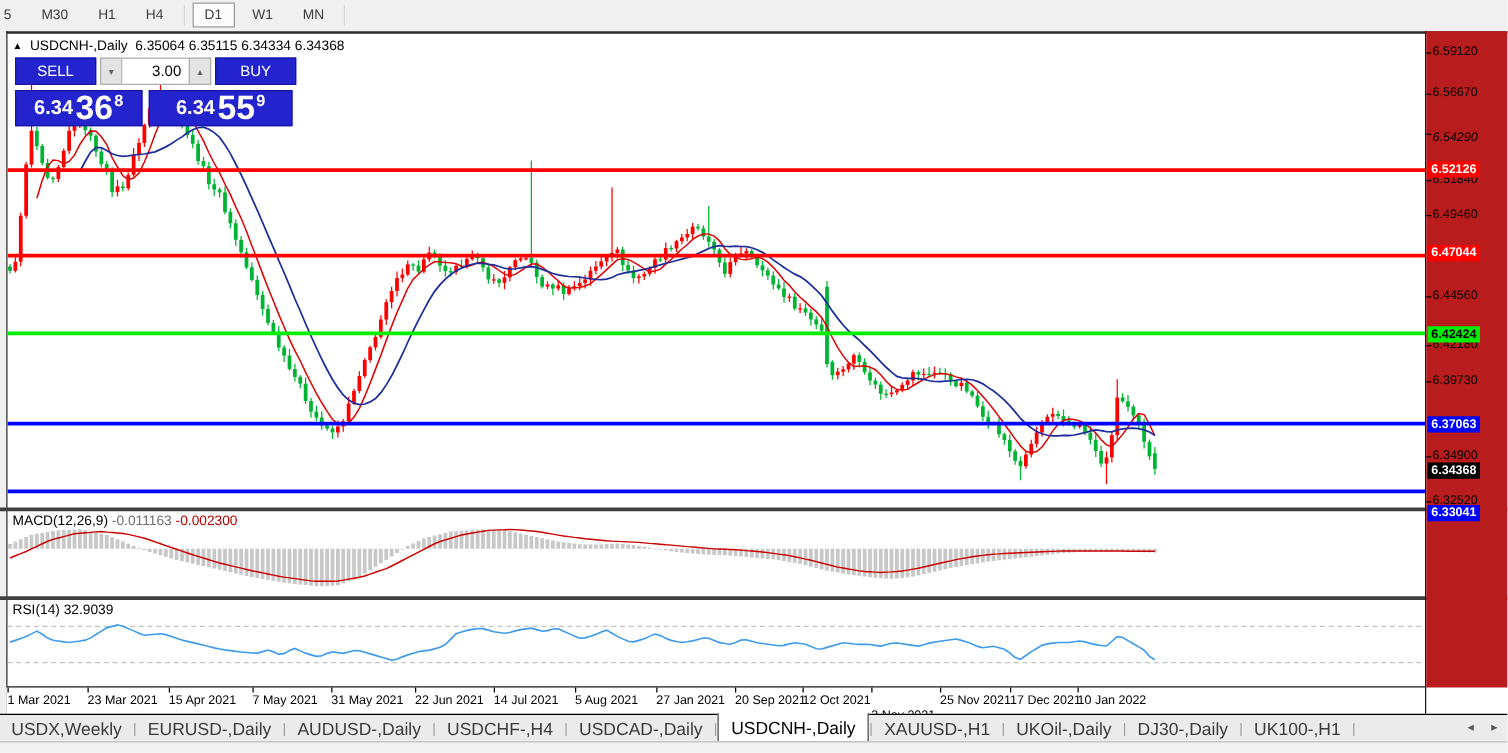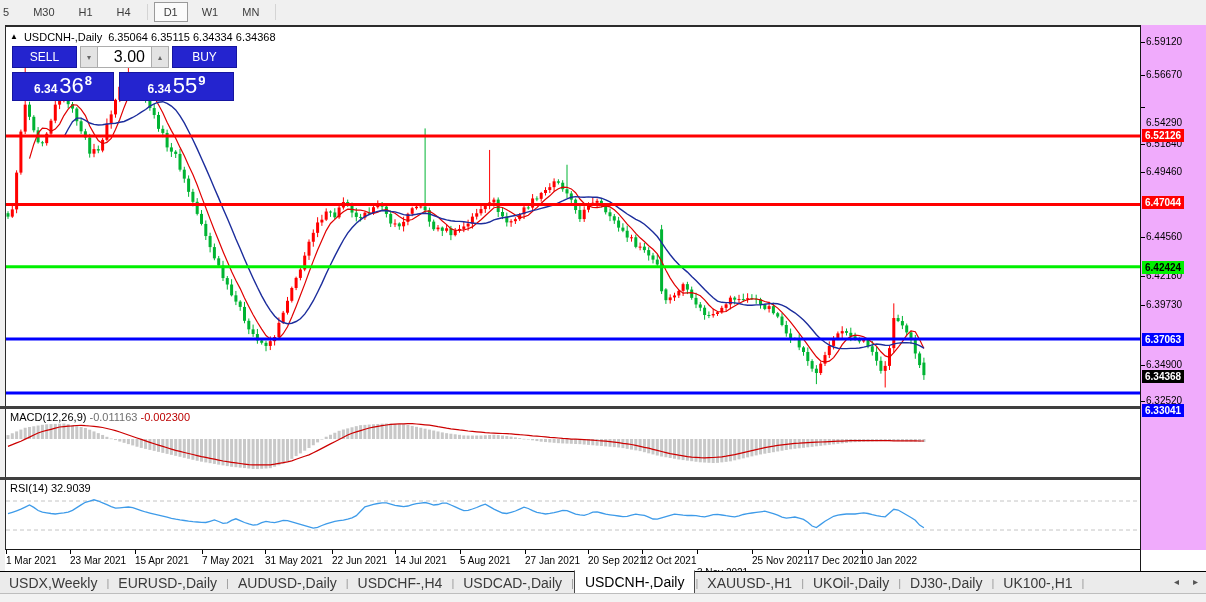--- a/index.html
+++ b/index.html
@@ -21,34 +21,34 @@
   svg{position:absolute;}
   
   .quote-header{position:absolute;left:10px;top:31px;font-size:11px;color:#000;display:flex;align-items:center;gap:6px;z-index:30;}
   .quote-header .tri{font-size:8px;position:relative;top:-1px;}
   
   .trade{position:absolute;left:12px;top:46px;width:225px;z-index:30;}
   .trade .row1{display:flex;gap:3px;height:22px;text-align:right;}
   .btn-trade{width:70px;background:#2424cf;border:1px solid #1515a0;color:#fff;font-size:12px;display:flex;align-items:center;justify-content:center;}
   .spinner{display:flex;height:22px;}
   .spin-btn{width:16px;background:#e3e3e3;border:1px solid #adadad;color:#666;font-size:8px;display:flex;align-items:center;justify-content:center;}
-  .spin-field{width:47px;background:#fff;border-top:1px solid #adadad;border-bottom:1px solid #adadad;color:#000;font-size:16px;display:flex;align-items:center;justify-content:flex-end;padding-right:6px;}
+  .spin-field{width:47px;background:#fff;border-top:1px solid #adadad;border-bottom:1px solid #adadad;color:#000;font-size:12px;display:flex;align-items:center;justify-content:flex-end;padding-right:6px;}
   .row2{display:flex;gap:5px;margin-top:4px;height:29px;}
   .bigpx{background:#2424cf;border:1px solid #1515a0;color:#fff;display:flex;align-items:flex-end;justify-content:center;padding-bottom:1px;}
-  .bigpx .pre{font-size:12px;font-weight:bold;margin-right:2px;margin-bottom:3px;}
-  .bigpx .big{font-size:22px;font-weight:normal;line-height:26px;}
+  .bigpx .pre{font-size:16px;font-weight:bold;margin-right:2px;margin-bottom:3px;}
+  .bigpx .big{font-size:27px;font-weight:bold;line-height:26px;}
   .bigpx .sup{font-size:13px;font-weight:bold;position:relative;top:-11px;margin-left:1px;}
   .bigpx.sell{width:100px;}
   .bigpx.buy{width:113px;}
   
   .ind-label{position:absolute;left:10px;font-size:11px;color:#000;z-index:20;white-space:nowrap;}
   .ind-label .v1{color:#6f6f6f;}
   .ind-label .v2{color:#bb0000;}
   
-  .price-axis{position:absolute;left:1141px;top:25px;width:65px;height:525px;background:#f0abfc;}
+  .price-axis{position:absolute;left:1141px;top:25px;width:65px;height:525px;background:#b91c1c;}
   .ptick{position:absolute;left:5px;font-size:10px;color:#000;white-space:nowrap;}
   .ptickmark{position:absolute;left:0;width:4px;height:1px;background:#000;}
   .pbadge{position:absolute;left:1px;font-size:10px;font-weight:bold;padding:1px 3px 1px 3px;white-space:nowrap;z-index:5;}
   
   .date-axis{position:absolute;left:5px;top:549px;width:1135px;height:22px;background:#fff;border-top:1px solid #1a1a1a;}
   .dlabel{position:absolute;top:5px;font-size:10px;color:#000;white-space:nowrap;}
   .dtick{position:absolute;top:0;width:1px;height:4px;background:#000;}
   
   .tabbar{position:absolute;left:0;top:571px;width:1206px;height:21px;background:#ebebeb;border-top:1px solid #000;display:flex;align-items:center;}
   .tab{font-size:14px;color:#3a3a3a;padding:3px 9px;white-space:nowrap;cursor:default;}
@@ -777,21 +777,21 @@
   <span>32.9039</span>
 </div>
 
 <div class="axis-vline"></div>
 <div class="price-axis" id="price-axis">
     <div class="ptickmark" style="top: 17px;"></div>
     <div class="ptick" style="top: 11px;">6.59120</div>
     <div class="ptickmark" style="top: 50px;"></div>
     <div class="ptick" style="top: 44px;">6.56670</div>
     <div class="ptickmark" style="top: 82px;"></div>
-    <div class="ptick" style="top: 92px;">6.54290</div>
+    <div class="ptick" style="top: 80px; font-style: italic;">6.54290</div>
     <div class="ptickmark" style="top: 119px;"></div>
     <div class="ptick" style="top: 113px;">6.51840</div>
     <div class="ptickmark" style="top: 147px;"></div>
     <div class="ptick" style="top: 141px;">6.49460</div>
     <div class="ptickmark" style="top: 212px;"></div>
     <div class="ptick" style="top: 206px;">6.44560</div>
     <div class="ptickmark" style="top: 251px;"></div>
     <div class="ptick" style="top: 245px;">6.42180</div>
     <div class="ptickmark" style="top: 280px;"></div>
     <div class="ptick" style="top: 274px;">6.39730</div>

